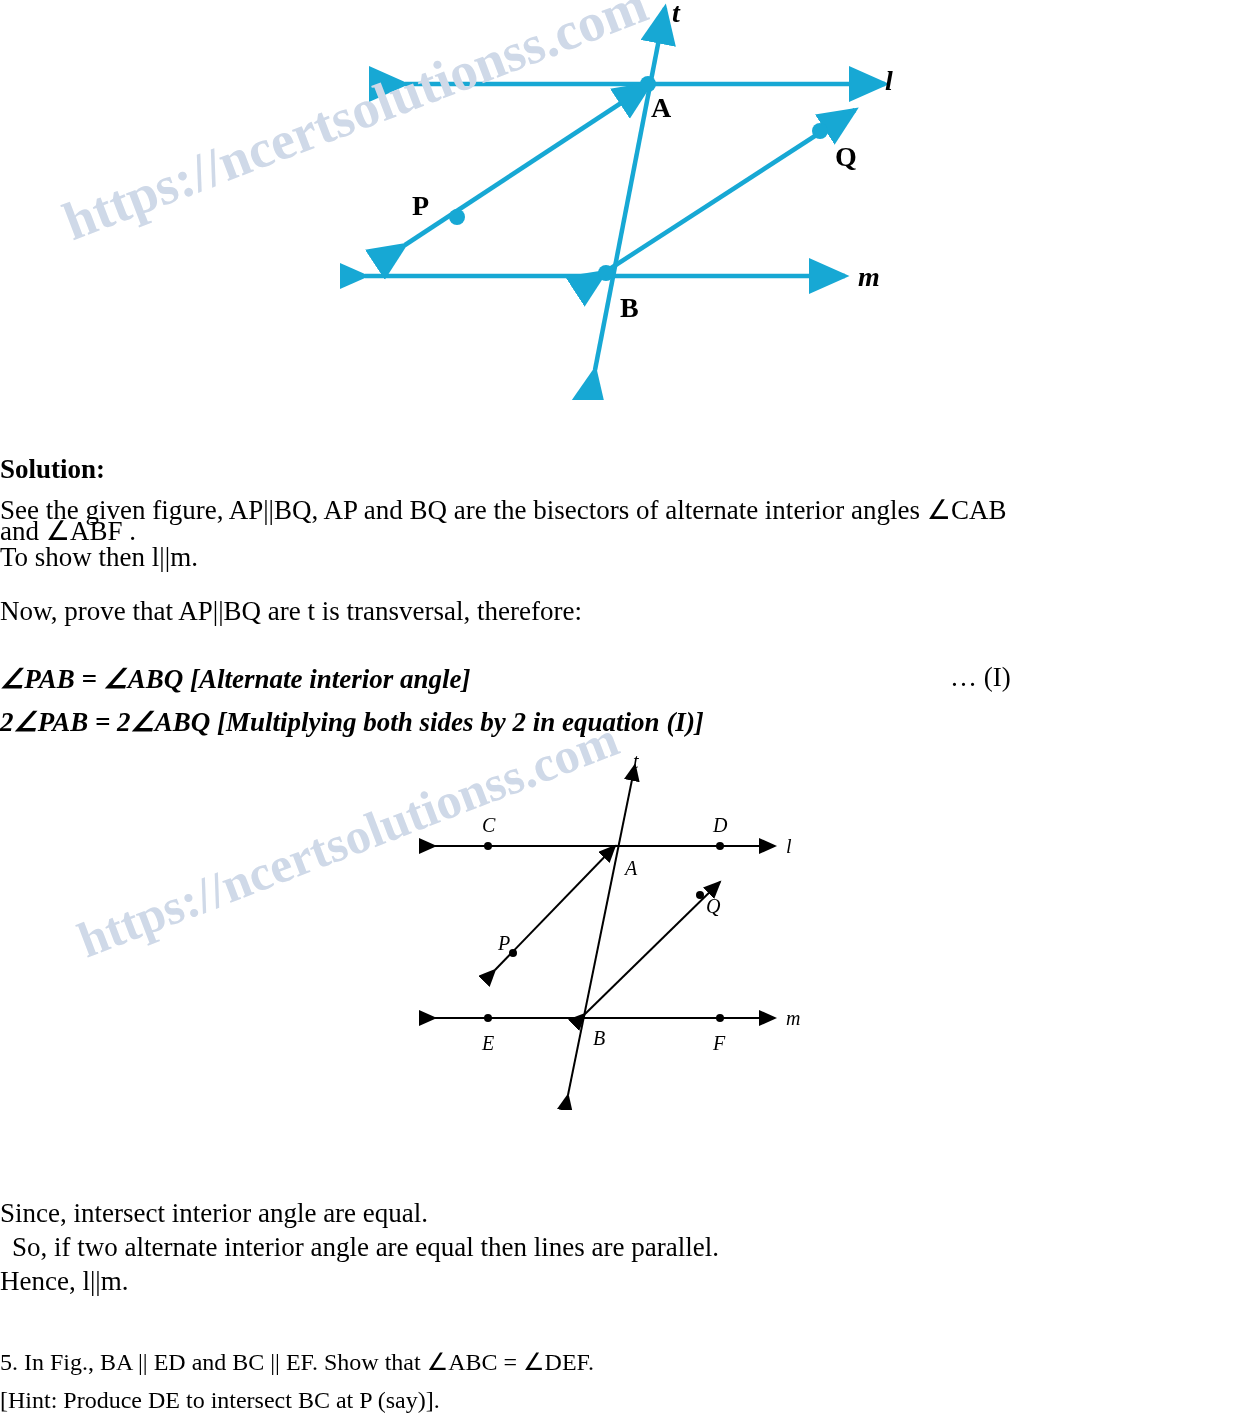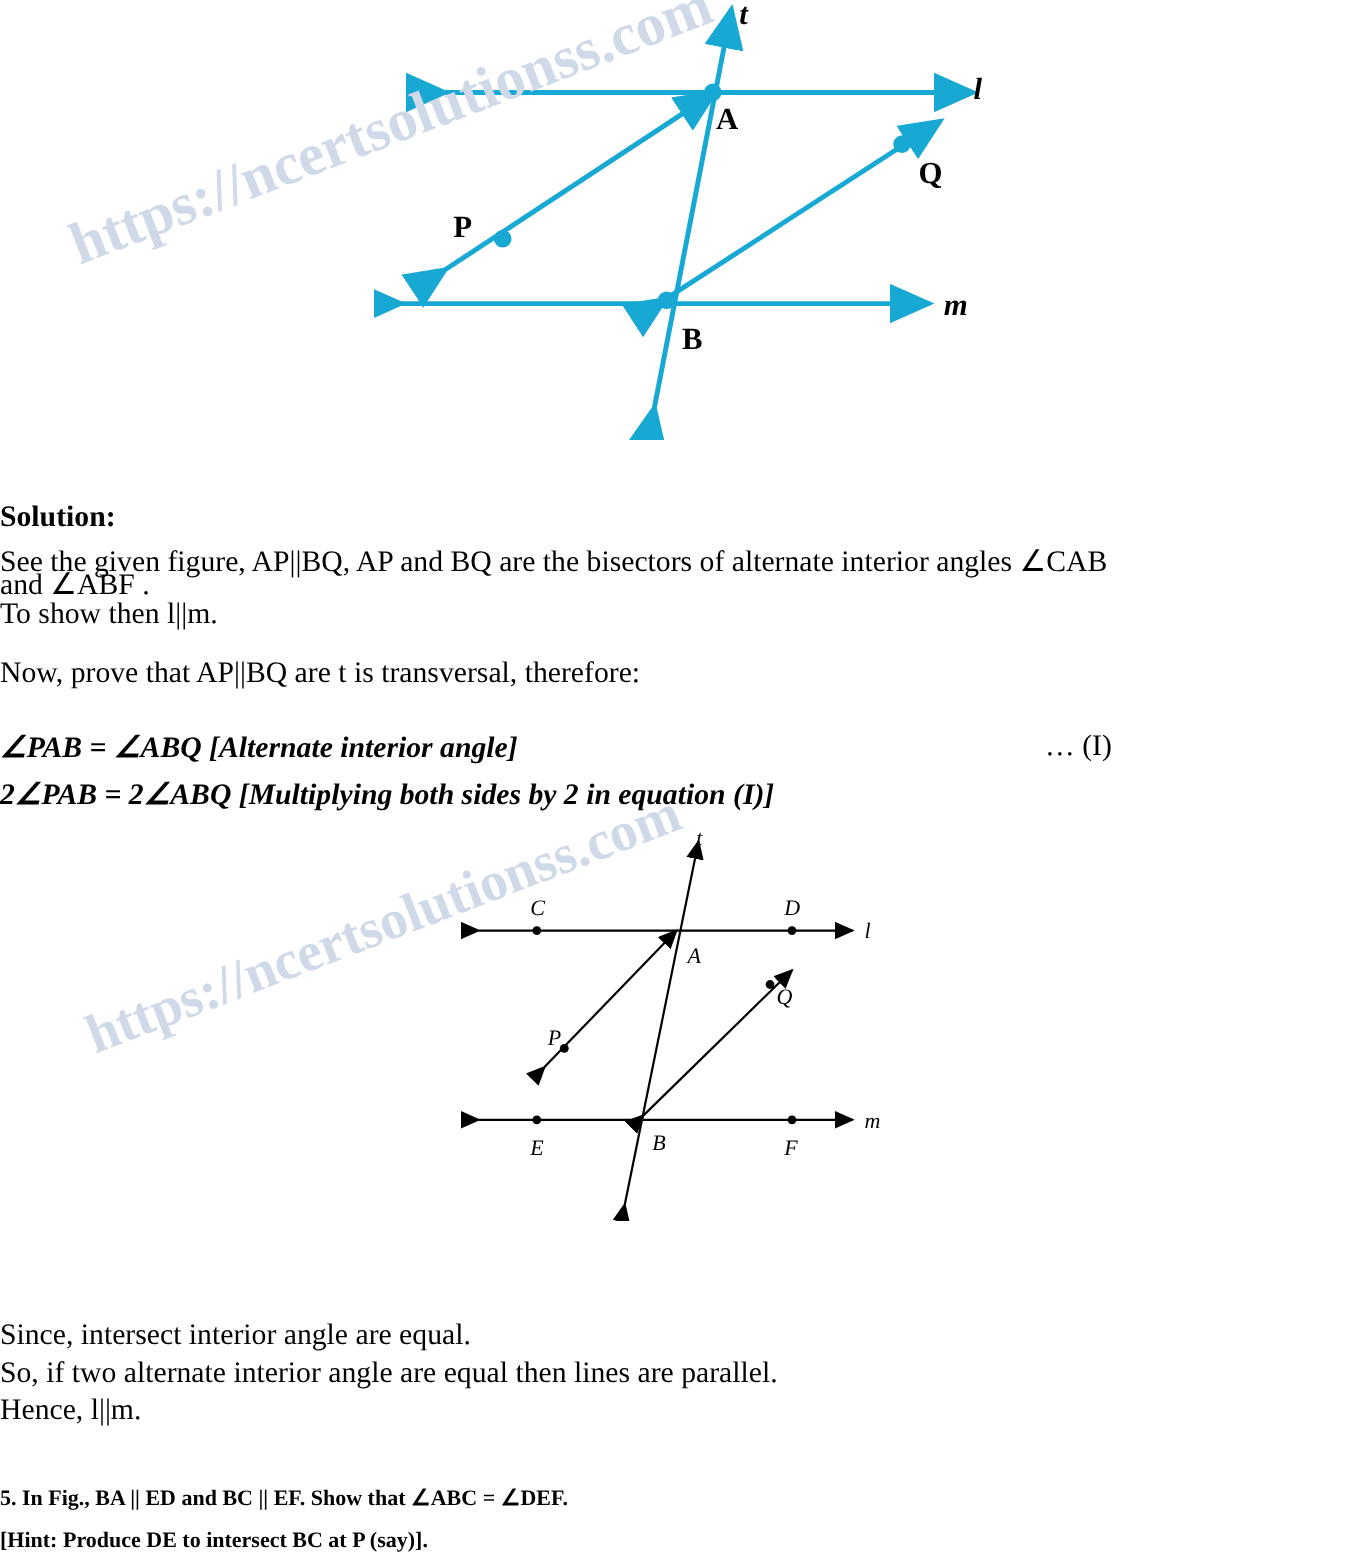--- a/index.html
+++ b/index.html
@@ -78,22 +78,22 @@
   .bold {
     font-weight: bold;
     margin-top: 30px;
   }
   .mathi {
     font-style: italic;
     font-family: "Liberation Serif", serif;
     font-weight: bold;
   }
   .q5 {
-    font-size: 20px;
-    font-weight: bold;
+    font-size: 24px;
+    font-weight: normal;
   }
   .rightnote {
     position: absolute;
     font-size: 27px;
   }
 </style>
 </head>
 <body>
 
 <div class="page">
@@ -143,21 +143,21 @@
     <div class="line" style="left:0px; top:472px;margin-top:21px;">See the given figure, AP||BQ, AP and BQ are the bisectors of alternate interior angles ∠CAB</div>
     <div class="line" style="left:0px; top:514px;">and  ∠ABF .</div>
     <div class="line" style="left:0px; top:540px;">To show then l||m.</div>
 
     <div class="line" style="left:0px; top:594px;">Now, prove that AP||BQ are t is transversal, therefore:</div>
     <div class="line mathi" style="left:0px; top:662px;"> ∠PAB = ∠ABQ [Alternate interior angle]</div>
     <div class="rightnote" style="left:950px; top:662px;">… (I)</div>
     <div class="line mathi" style="left:0px; top:705px;"> 2∠PAB = 2∠ABQ [Multiplying both sides by 2 in equation (I)]</div>
 
     <div class="line" style="left:0px; top:1196px;">Since, intersect interior angle are equal.</div>
-    <div class="line" style="left:0px; top:1230px;">So, if two alternate interior angle are equal then lines are parallel.</div>
+    <div class="line" style="left:12px; top:1230px;">So, if two alternate interior angle are equal then lines are parallel.</div>
     <div class="line" style="left:0px; top:1264px;">Hence, l||m.</div>
 
     <div class="line q5" style="left:0px; top:1345px;">5. In Fig., BA || ED and BC || EF. Show that ∠ABC = ∠DEF.</div>
     <div class="line q5" style="left:0px; top:1383px;">[Hint: Produce DE to intersect BC at P (say)].</div>
   </div>
 
   <div class="watermark wm-2">https://ncertsolutionss.com</div>
 
   <div class="figure-2">
     <svg width="440" height="360" viewBox="0 0 440 360" xmlns="http://www.w3.org/2000/svg">

